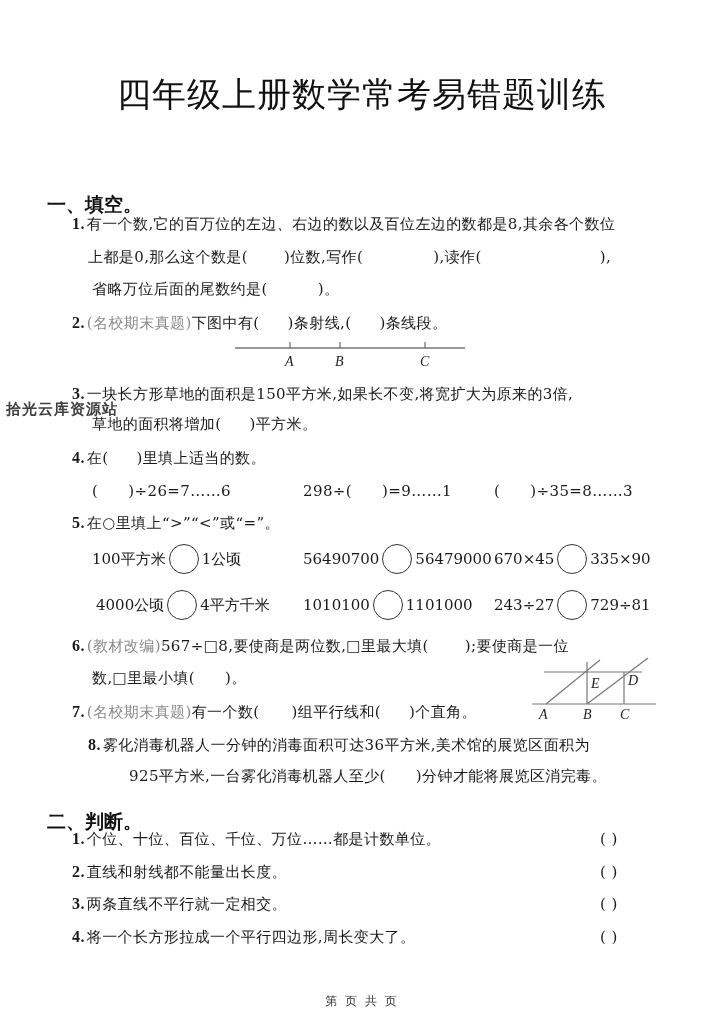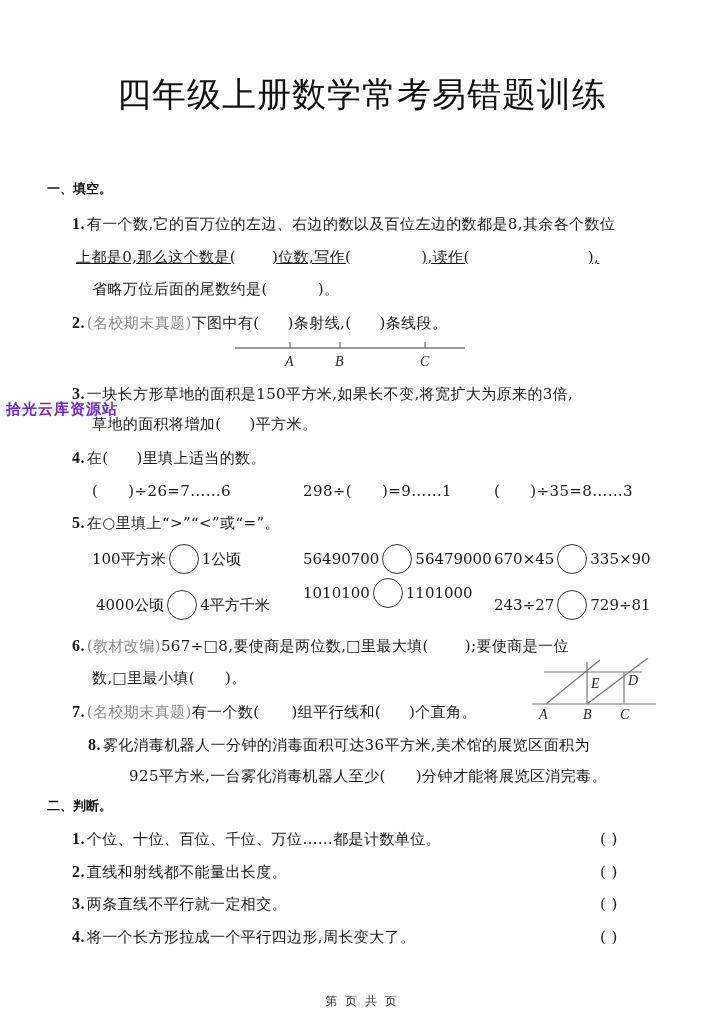--- a/index.html
+++ b/index.html
@@ -1,42 +1,42 @@
 <!DOCTYPE html>
 <html><head>
   <meta charset="utf-8">
   <style>
     * { box-sizing: border-box; margin: 0; padding: 0; }
     html, body { width: 724px; height: 1024px; background: #ffffff; overflow: hidden; }
     body { position: relative; font-family: "DejaVu Serif", "Liberation Serif", serif; color: #1a1a1a; }
     .abs { position: absolute; white-space: nowrap; }
     .title { left: 0; width: 724px; top: 72px; text-align: center; font-family: "DejaVu Sans", "Liberation Sans", sans-serif; font-size: 34px; letter-spacing: 1px; color: #111; }
-    .section { font-family: Liberation Serif, serif; font-weight: bold; font-size: 13px; color: #111; }
+    .section { font-family: Liberation Serif, serif; font-weight: bold; font-size: 19px; color: #111; margin-top: 12px; }
     .line { font-size: 15px; line-height: 20px; letter-spacing: 0.4px; }
     .num { font-weight: bold; font-family: "Liberation Serif", "DejaVu Serif", serif; font-size: 16px; margin-right: 2px; }
     .tag { color: #8a8a8a; }
     .blank { display: inline-block; }
     .circle { display: inline-block; width: 30px; height: 30px; border: 1.3px solid #333; border-radius: 50%; vertical-align: middle; margin: 0 3px; }
     .cmp { font-size: 15px; display: flex; align-items: center; }
-    .watermark { left: 6px; top: 400px; font-family: "DejaVu Sans", "Liberation Sans", sans-serif; font-weight: bold; font-size: 15px; color: #6d28d9; letter-spacing: 1px; }
+    .watermark { left: 6px; top: 400px; font-family: "DejaVu Sans", "Liberation Sans", sans-serif; font-weight: bold; font-size: 15px; color: #404040; letter-spacing: 1px; }
     .footer { left: 0; width: 724px; top: 993px; text-align: center; font-family: "DejaVu Sans", "Liberation Sans", sans-serif; font-size: 12px; letter-spacing: 2px; color: #333; }
     .judge-paren { font-size: 15px; }
     svg text { font-family: "Liberation Serif", "DejaVu Serif", serif; font-style: italic; font-size: 14px; fill: #222; }
   </style>
 </head>
 <body>
 
 <div class="abs title">四年级上册数学常考易错题训练</div>
 
 <div class="abs section" style="left:47px; top:180px;">一、填空。</div>
 
 <div class="abs line" style="left:72px; top:214px;">
   <span class="num">1.</span><span>有一个数,它的百万位的左边、右边的数以及百位左边的数都是8,其余各个数位</span>
 </div>
-<div class="abs line" style="left:76px; top:247px; width:560px;text-decoration:underline;">
+<div class="abs line" style="left:88px; top:247px; width:560px;">
   <span>上都是0,那么这个数是(</span><span class="blank" style="width:36px;"></span><span>)位数,写作(</span><span class="blank" style="width:70px;"></span><span>),读作(</span><span class="blank" style="width:118px;"></span><span>),</span>
 </div>
 <div class="abs line" style="left:92px; top:279px;">
   <span>省略万位后面的尾数约是(</span><span class="blank" style="width:50px;"></span><span>)。</span>
 </div>
 
 <div class="abs line" style="left:72px; top:313px;">
   <span class="num">2.</span><span class="tag">(名校期末真题)</span><span>下图中有(</span><span class="blank" style="width:28px;"></span><span>)条射线,(</span><span class="blank" style="width:28px;"></span><span>)条线段。</span>
 </div>
 <svg class="abs" style="left:230px; top:338px;" width="240" height="34">
@@ -86,21 +86,21 @@
 <div class="abs cmp" style="left:494px; top:544px;">
   <span>670×45</span>
     <span class="circle"></span>
     <span>335×90</span>
 </div>
 <div class="abs cmp" style="left:96px; top:590px;">
   <span>4000公顷</span>
     <span class="circle"></span>
     <span>4平方千米</span>
 </div>
-<div class="abs cmp" style="left:303px; top:578px;justify-content:center;">
+<div class="abs cmp" style="left:303px; top:590px;justify-content:center;">
   <span>1010100</span>
     <span class="circle"></span>
     <span>1101000</span>
 </div>
 <div class="abs cmp" style="left:494px; top:590px;">
   <span>243÷27</span>
     <span class="circle"></span>
     <span>729÷81</span>
 </div>
 

